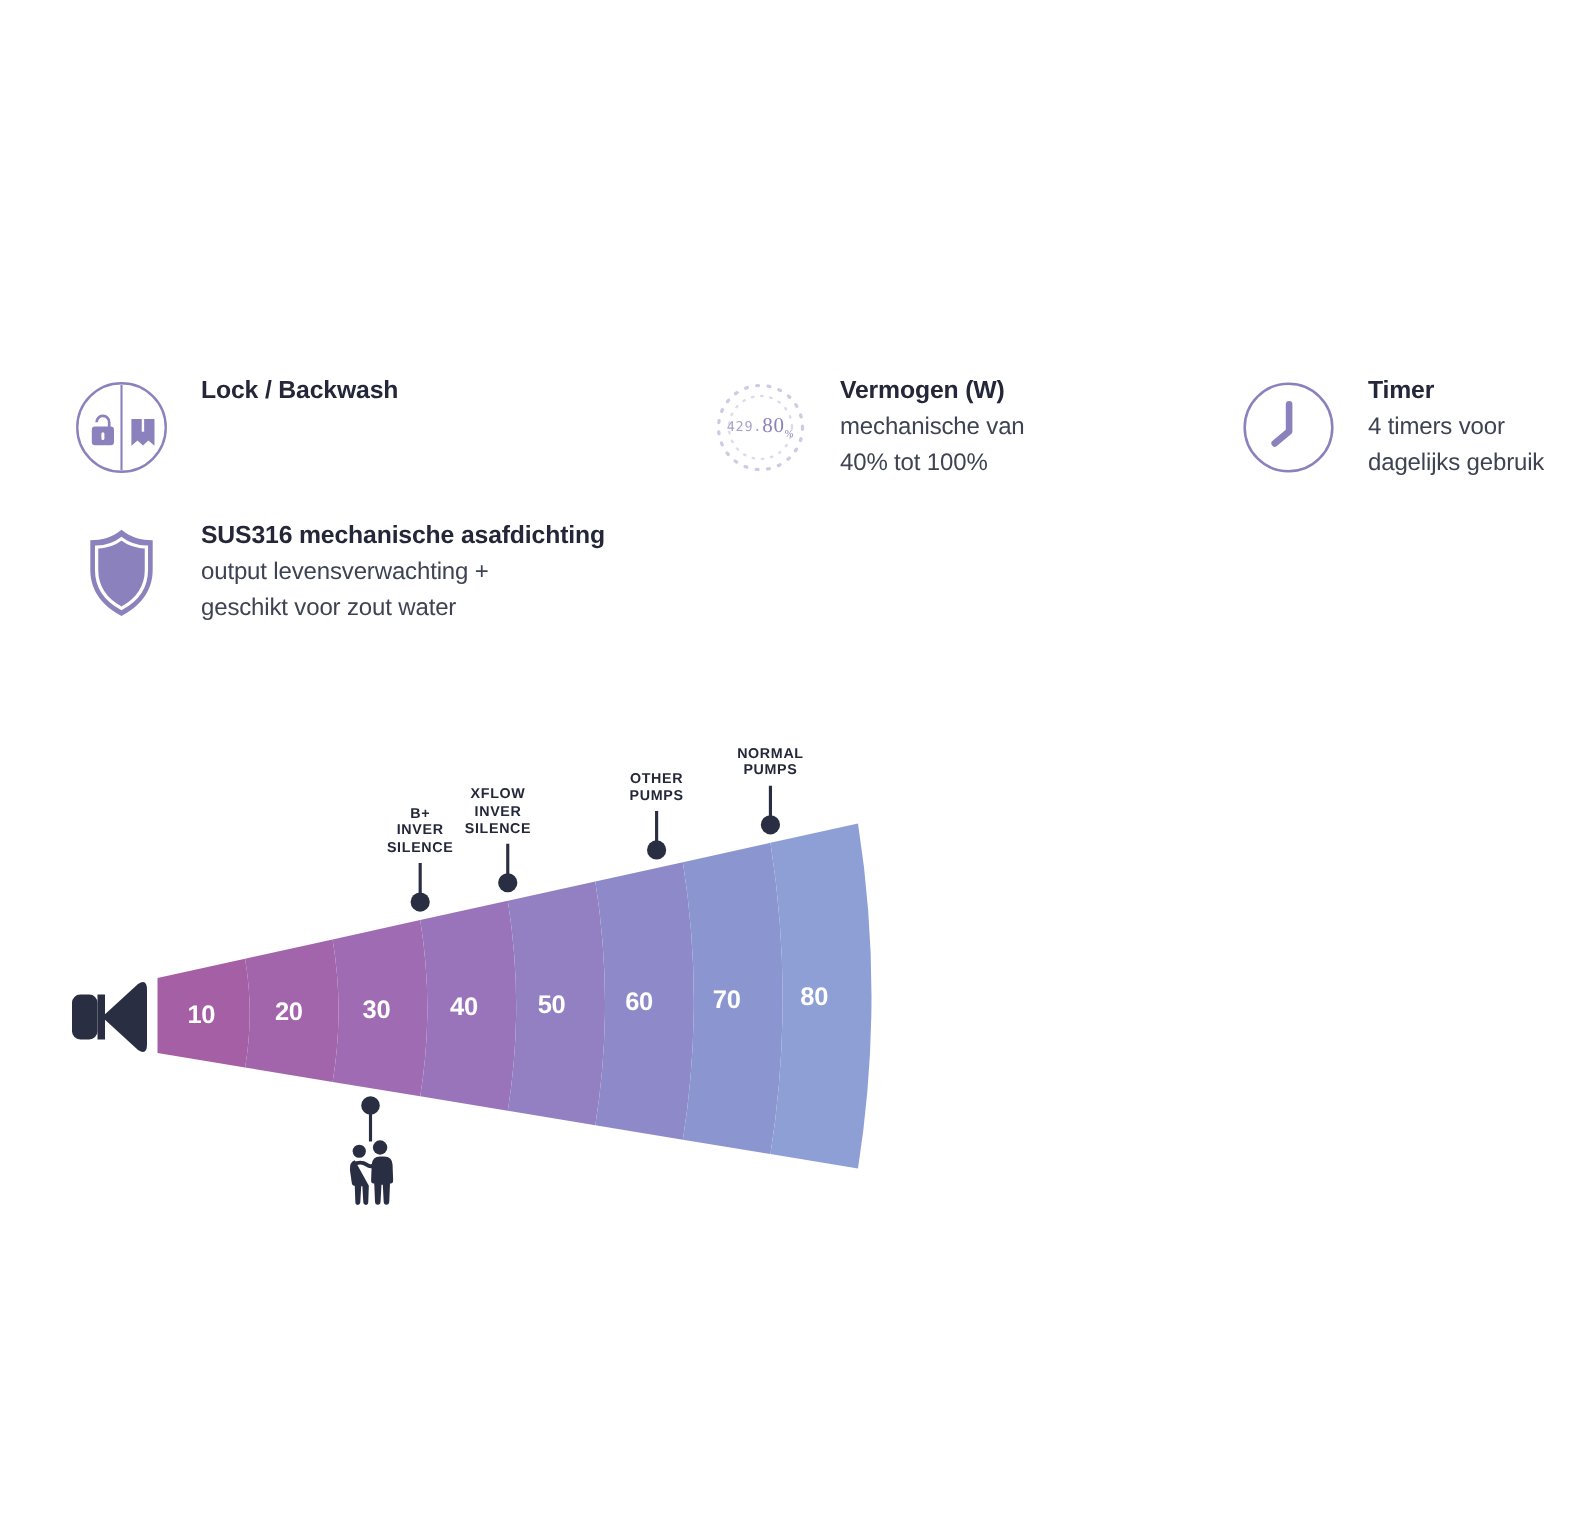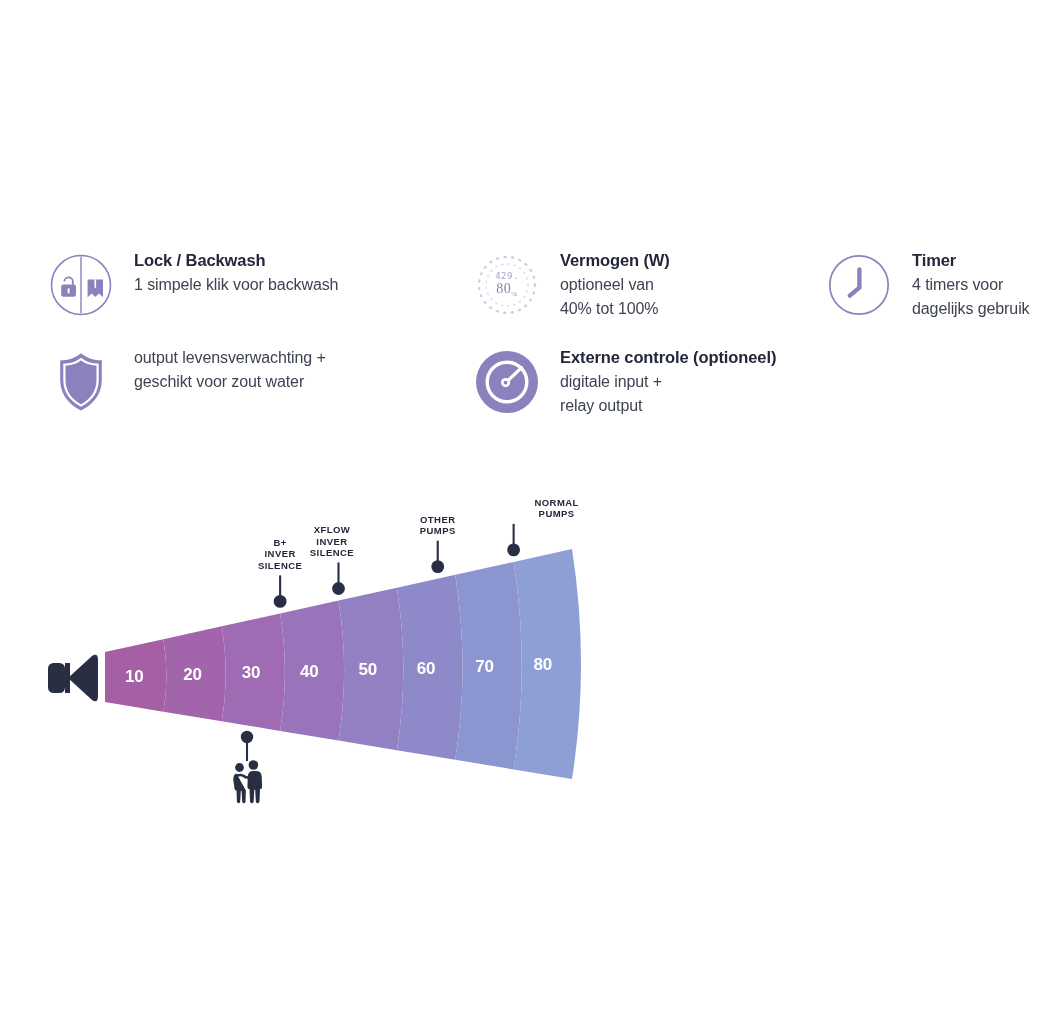--- a/index.html
+++ b/index.html
@@ -59,21 +59,21 @@
     color: #3d4352;
     line-height: 24px;
     letter-spacing: -0.1px;
   }
 
   
   .lcd-wrap {
     position: absolute;
     inset: 0;
     display: flex;
-    flex-direction: column;
+    flex-direction: row;
     align-items: center;
     justify-content: center;
     pointer-events: none;
   }
   .lcd-small {
     font-family: "DejaVu Sans Mono", monospace;
     font-size: 9px;
     color: #a8a3c9;
     letter-spacing: 0.5px;
     line-height: 10px;
@@ -144,38 +144,37 @@
           <path d="M14.4 27.5 a4.2 4.2 0 0 1 8.4 0 v3.2" fill="none" stroke="#8b82bd" stroke-width="1.8"></path>
           <rect x="11.2" y="30.4" width="14.8" height="12.4" rx="2.2" fill="#8b82bd"></rect>
           <rect x="17.6" y="34.2" width="2.0" height="5.2" rx="1" fill="#ffffff"></rect>
 
           <path d="M37.6 25.4 h15.4 v17.8 l-4.1 -3.6 l-3.6 3.4 l-3.6 -3.4 l-4.1 3.6 z" fill="#8b82bd"></path>
           <path d="M45.3 25.4 v8.4" stroke="#ffffff" stroke-width="1.6" fill="none"></path>
         </svg>
       </div>
       <div class="feat-text">
         <div class="feat-title">Lock / Backwash</div>
-        <div class="feat-line">1 simpele klik voor backwash</div>
       </div>
     </div>
 
     <div class="feature" style="left:476px; top:0;">
       <div class="feat-icon">
         <svg width="62" height="62" viewBox="0 0 62 62">
           <circle cx="31" cy="31" r="28" fill="none" stroke="#cfcbe4" stroke-width="2.2" stroke-linecap="round" stroke-dasharray="1.2 6.4"></circle>
           <circle cx="31" cy="31" r="21" fill="none" stroke="#dedaee" stroke-width="1.6" stroke-linecap="round" stroke-dasharray="1 5.2"></circle>
         </svg>
         <div class="lcd-wrap">
           <div class="lcd-small">429.</div>
           <div class="lcd-big"><span>80</span><sup>%</sup></div>
         </div>
       </div>
       <div class="feat-text">
         <div class="feat-title">Vermogen (W)</div>
-        <div class="feat-line">optioneel van</div>
+        <div class="feat-line">mechanische van</div>
         <div class="feat-line">40% tot 100%</div>
       </div>
     </div>
 
     <div class="feature" style="left:828px; top:0;">
       <div class="feat-icon">
         <svg width="62" height="62" viewBox="0 0 62 62">
           <circle cx="31" cy="31" r="29.2" fill="none" stroke="#8b82bd" stroke-width="1.7"></circle>
           <path d="M31.4 15.5 L31.4 33.6 L21.8 41.6" fill="none" stroke="#8b82bd" stroke-width="4.4" stroke-linecap="round" stroke-linejoin="round"></path>
         </svg>
@@ -204,41 +203,26 @@
           <path d="M31 8.2
                    C25.6 12.3 20.2 13.7 14.4 13.7
                    L14.4 29.0
                    C14.4 41.6 22.4 49.9 31 54.6
                    C39.6 49.9 47.6 41.6 47.6 29.0
                    L47.6 13.7
                    C41.8 13.7 36.4 12.3 31 8.2 Z" fill="none" stroke="#ffffff" stroke-width="2.2"></path>
         </svg>
       </div>
       <div class="feat-text">
+        <div class="feat-title">SUS316 mechanische asafdichting</div>
         <div class="feat-line">output levensverwachting +</div>
         <div class="feat-line">geschikt voor zout water</div>
       </div>
     </div>
 
-    <div class="feature" style="left:476px; top:0;">
-      <div class="feat-icon">
-        <svg width="62" height="62" viewBox="0 0 62 62">
-          <circle cx="31" cy="31" r="31" fill="#8b82bd"></circle>
-          <path d="M31 11.2 a19.8 19.8 0 1 0 0 39.6 a19.8 19.8 0 1 0 0 -39.6" fill="none" stroke="#ffffff" stroke-width="3.4"></path>
-          <path d="M45.6 16.6 L30.2 31.2" stroke="#ffffff" stroke-width="3.2" stroke-linecap="round"></path>
-          <circle cx="29.6" cy="31.6" r="4.6" fill="#ffffff"></circle>
-          <circle cx="29.6" cy="31.6" r="1.9" fill="#8b82bd"></circle>
-        </svg>
-      </div>
-      <div class="feat-text">
-        <div class="feat-title">Externe controle (optioneel)</div>
-        <div class="feat-line">digitale input +</div>
-        <div class="feat-line">relay output</div>
-      </div>
-    </div>
 
   </div>
 </div>
 
 <div class="cone-area">
 
   <svg class="cone-svg" width="1063" height="310" viewBox="0 0 1063 310">
     <defs>
 
       <clipPath id="coneClip">
@@ -304,16 +288,16 @@
 
   <div id="annotationLabels">
       <div class="marker-label" style="left: 280.125px; top: 26.875px;">B+
 INVER
 SILENCE</div>
       <div class="marker-label" style="left: 332px; top: 14px;">XFLOW
 INVER
 SILENCE</div>
       <div class="marker-label" style="left: 437.738px; top: 3.6125px;">OTHER
 PUMPS</div>
-      <div class="marker-label" style="left: 513.625px; top: -13.125px; margin-left: 43px;">NORMAL
+      <div class="marker-label" style="left: 513.625px; top: -13.125px;">NORMAL
 PUMPS</div>
     </div>
 </div>
 
 </body></html>

